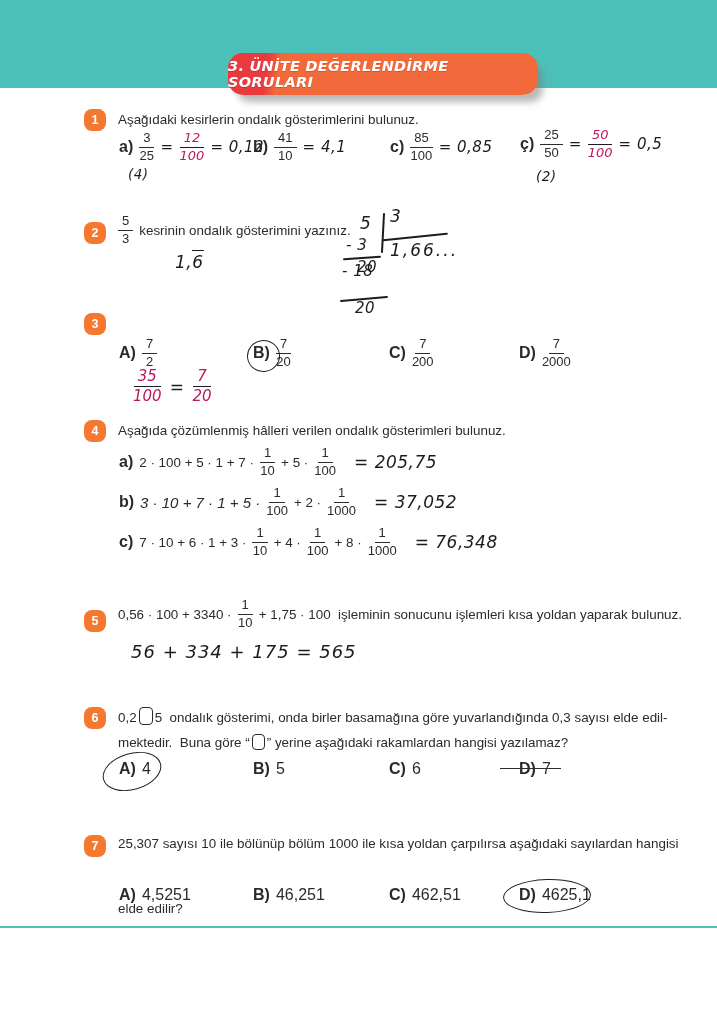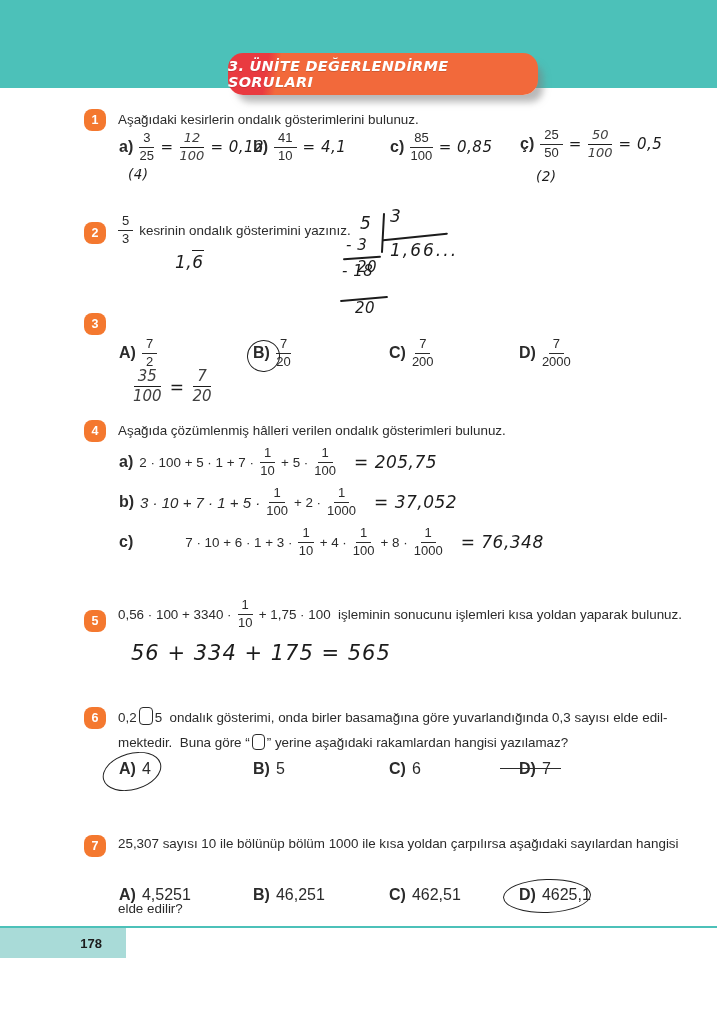--- a/index.html
+++ b/index.html
@@ -36,21 +36,21 @@
   .optlabel{font-weight:bold;}
 
   
   .frac{display:inline-flex;flex-direction:column;align-items:center;line-height:1.15;font-size:13px;}
   .frac .fn{display:block;padding:0 4px 1px;border-bottom:1.3px solid #2b2b2b;}
   .frac .fd{display:block;padding-top:1px;}
 
   
   .hand{font-family:"DejaVu Sans",sans-serif;font-style:italic;color:#1c1c1c;font-size:15px;letter-spacing:0.5px;}
   .hand.big{font-size:17px;}
-  .hfrac{font-family:"DejaVu Sans",sans-serif;font-style:italic;color:#404040;font-size:13px;}
+  .hfrac{font-family:"DejaVu Sans",sans-serif;font-style:italic;color:#be185d;font-size:13px;}
   .hfrac .fn{border-bottom:1.6px solid #1c1c1c;}
   .note{font-size:13.5px;}
   .overline{display:inline-block;border-top:1.6px solid #1c1c1c;padding-top:1px;}
 
   
   .ellipse{position:absolute;border:1.7px solid #222;border-radius:50%;background:transparent;}
 
   
   .dline{position:absolute;height:2px;background:#1c1c1c;border-radius:2px;}
   .vline{position:absolute;width:2px;background:#1c1c1c;border-radius:2px;}
@@ -226,21 +226,21 @@
     <span style="font-size:13.4px;">+ 2 ·</span>
     <span class="frac">
         <span class="fn">1</span>
         <span class="fd">1000</span>
       </span>
     <span class="hand big" style="margin-left:12px;">= 37,052</span>
   </div>
 
   <div class="row" style="left:119px;top:526px;">
     <span class="plabel">c)</span>
-    <span style="font-size:13.4px;margin-left:46px;">7 · 10 + 6 · 1 + 3 ·</span>
+    <span style="font-size:13.4px;">7 · 10 + 6 · 1 + 3 ·</span>
     <span class="frac">
         <span class="fn">1</span>
         <span class="fd">10</span>
       </span>
     <span style="font-size:13.4px;">+ 4 ·</span>
     <span class="frac">
         <span class="fn">1</span>
         <span class="fd">100</span>
       </span>
     <span style="font-size:13.4px;">+ 8 ·</span>
@@ -253,21 +253,21 @@
 
   <div class="badge" style="top:610px;">5</div>
   <div class="row" style="left:118px;top:598px;">
     <span style="font-size:13.4px;text-align:center;">0,56 · 100 + 3340 ·</span>
     <span class="frac">
         <span class="fn">1</span>
         <span class="fd">10</span>
       </span>
     <span style="font-size:13.4px;white-space:pre;">+ 1,75 · 100  işleminin sonucunu işlemleri kısa yoldan yaparak bulunuz.</span>
   </div>
-  <div class="abs hand" style="left:131px;top:641px;font-size:21px;letter-spacing:1px;">56 + 334 + 175 = 565</div>
+  <div class="abs hand" style="left:131px;top:641px;font-size:18px;letter-spacing:1px;">56 + 334 + 175 = 565</div>
 
   <div class="badge" style="top:707px;">6</div>
   <div class="qtext" style="top:707px;white-space:pre;"><span>0,2</span><span class="blank-box"></span><span>5  ondalık gösterimi, onda birler basamağına göre yuvarlandığında 0,3 sayısı elde edil-</span></div>
   <div class="qtext" style="top:734px;white-space:pre;"><span>mektedir.  Buna göre “</span><span class="blank-box" style="width:11px;height:14px;"></span><span>” yerine aşağıdaki rakamlardan hangisi </span><span class="uword">yazılamaz</span><span>?</span></div>
 
   <div class="row" style="left:119px;top:760px;">
     <span class="optlabel">A)</span>
     <span>4</span>
   </div>
   <div class="ellipse" style="left:102px;top:753px;width:58px;height:35px;transform:rotate(-16deg);"></div>
@@ -300,17 +300,14 @@
     <span class="optlabel">C)</span>
     <span>462,51</span>
   </div>
   <div class="row" style="left:519px;top:886px;">
     <span class="optlabel">D)</span>
     <span>4625,1</span>
   </div>
   <div class="ellipse" style="left:503px;top:879px;width:86px;height:32px;transform:rotate(-2deg);"></div>
 
   <div class="bottom-line"></div>
-  <div class="page-box">
-    <span>178</span>
-  </div>
 
 </div>
 
 </body></html>

